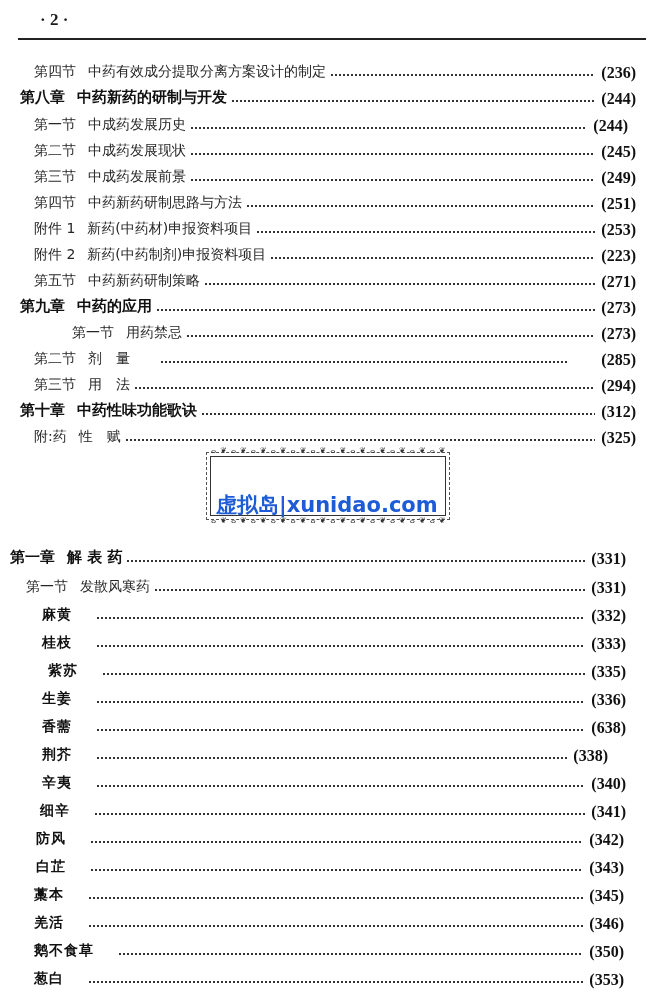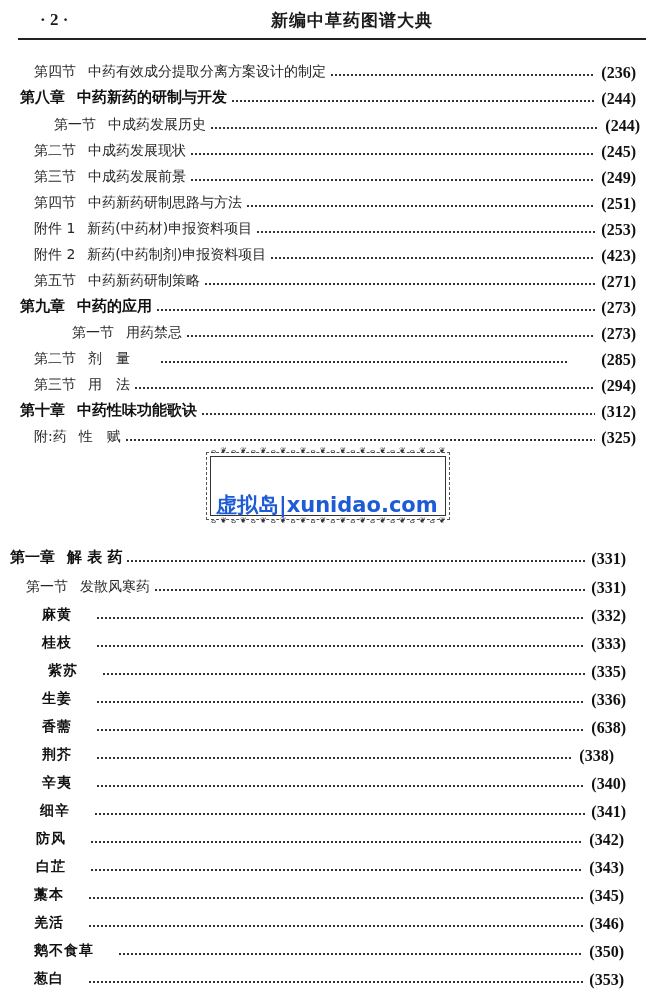--- a/index.html
+++ b/index.html
@@ -60,37 +60,36 @@
     position: absolute; left: 216px; top: 491px; font-size: 21px; font-weight: bold;
     color: #1e5bd6; font-family: "DejaVu Sans", sans-serif; white-space: nowrap;
     letter-spacing: 0px;
   }
 </style>
 </head>
 <body>
 
 <div class="header">
   <span class="page-num">· 2 ·</span>
-  <span class="book-title">新编中草药图谱大典</span>
   <div class="header-rule"></div>
 </div>
 
 <div class="toc">
 
   <div class="row section" style="top:54px;left:34px;right:24px;">
     <span class="lbl"><span class="prefix">第四节</span><span>中药有效成分提取分离方案设计的制定</span></span>
     <span class="dots"></span>
     <span class="pg">(236)</span>
   </div>
   <div class="row chapter" style="top:80px;left:20px;right:24px;">
     <span class="lbl"><span class="prefix">第八章</span><span>中药新药的研制与开发</span></span>
     <span class="dots"></span>
     <span class="pg">(244)</span>
   </div>
-  <div class="row section" style="top:107px;left:34px;right:20px;margin-left:20px;">
+  <div class="row section" style="top:107px;left:34px;right:32px;">
     <span class="lbl"><span class="prefix">第一节</span><span>中成药发展历史</span></span>
     <span class="dots"></span>
     <span class="pg">(244)</span>
   </div>
   <div class="row section" style="top:133px;left:34px;right:24px;">
     <span class="lbl"><span class="prefix">第二节</span><span>中成药发展现状</span></span>
     <span class="dots"></span>
     <span class="pg">(245)</span>
   </div>
   <div class="row section" style="top:159px;left:34px;right:24px;">
@@ -104,21 +103,21 @@
     <span class="pg">(251)</span>
   </div>
   <div class="row section" style="top:211px;left:34px;right:24px;">
     <span class="lbl"><span class="prefix">附件 1</span><span>新药(中药材)申报资料项目</span></span>
     <span class="dots"></span>
     <span class="pg">(253)</span>
   </div>
   <div class="row section" style="top:237px;left:34px;right:24px;">
     <span class="lbl"><span class="prefix">附件 2</span><span>新药(中药制剂)申报资料项目</span></span>
     <span class="dots"></span>
-    <span class="pg">(423)</span>
+    <span class="pg">(223)</span>
   </div>
   <div class="row section" style="top:263px;left:34px;right:24px;">
     <span class="lbl"><span class="prefix">第五节</span><span>中药新药研制策略</span></span>
     <span class="dots"></span>
     <span class="pg">(271)</span>
   </div>
   <div class="row chapter" style="top:289px;left:20px;right:24px;">
     <span class="lbl"><span class="prefix">第九章</span><span>中药的应用</span></span>
     <span class="dots"></span>
     <span class="pg">(273)</span>
@@ -185,21 +184,21 @@
   <div class="row herb" style="top:681px;left:42px;right:34px;">
     <span class="lbl" style="width:50px;">生姜</span>
     <span class="dots"></span>
     <span class="pg">(336)</span>
   </div>
   <div class="row herb" style="top:709px;left:42px;right:34px;">
     <span class="lbl" style="width:50px;">香薷</span>
     <span class="dots"></span>
     <span class="pg">(638)</span>
   </div>
-  <div class="row herb" style="top:737px;left:42px;right:46px;">
+  <div class="row herb" style="top:737px;left:42px;right:52px;">
     <span class="lbl" style="width:50px;">荆芥</span>
     <span class="dots"></span>
     <span class="pg">(338)</span>
   </div>
   <div class="row herb" style="top:765px;left:42px;right:34px;">
     <span class="lbl" style="width:50px;">辛夷</span>
     <span class="dots"></span>
     <span class="pg">(340)</span>
   </div>
   <div class="row herb" style="top:793px;left:40px;right:34px;">

